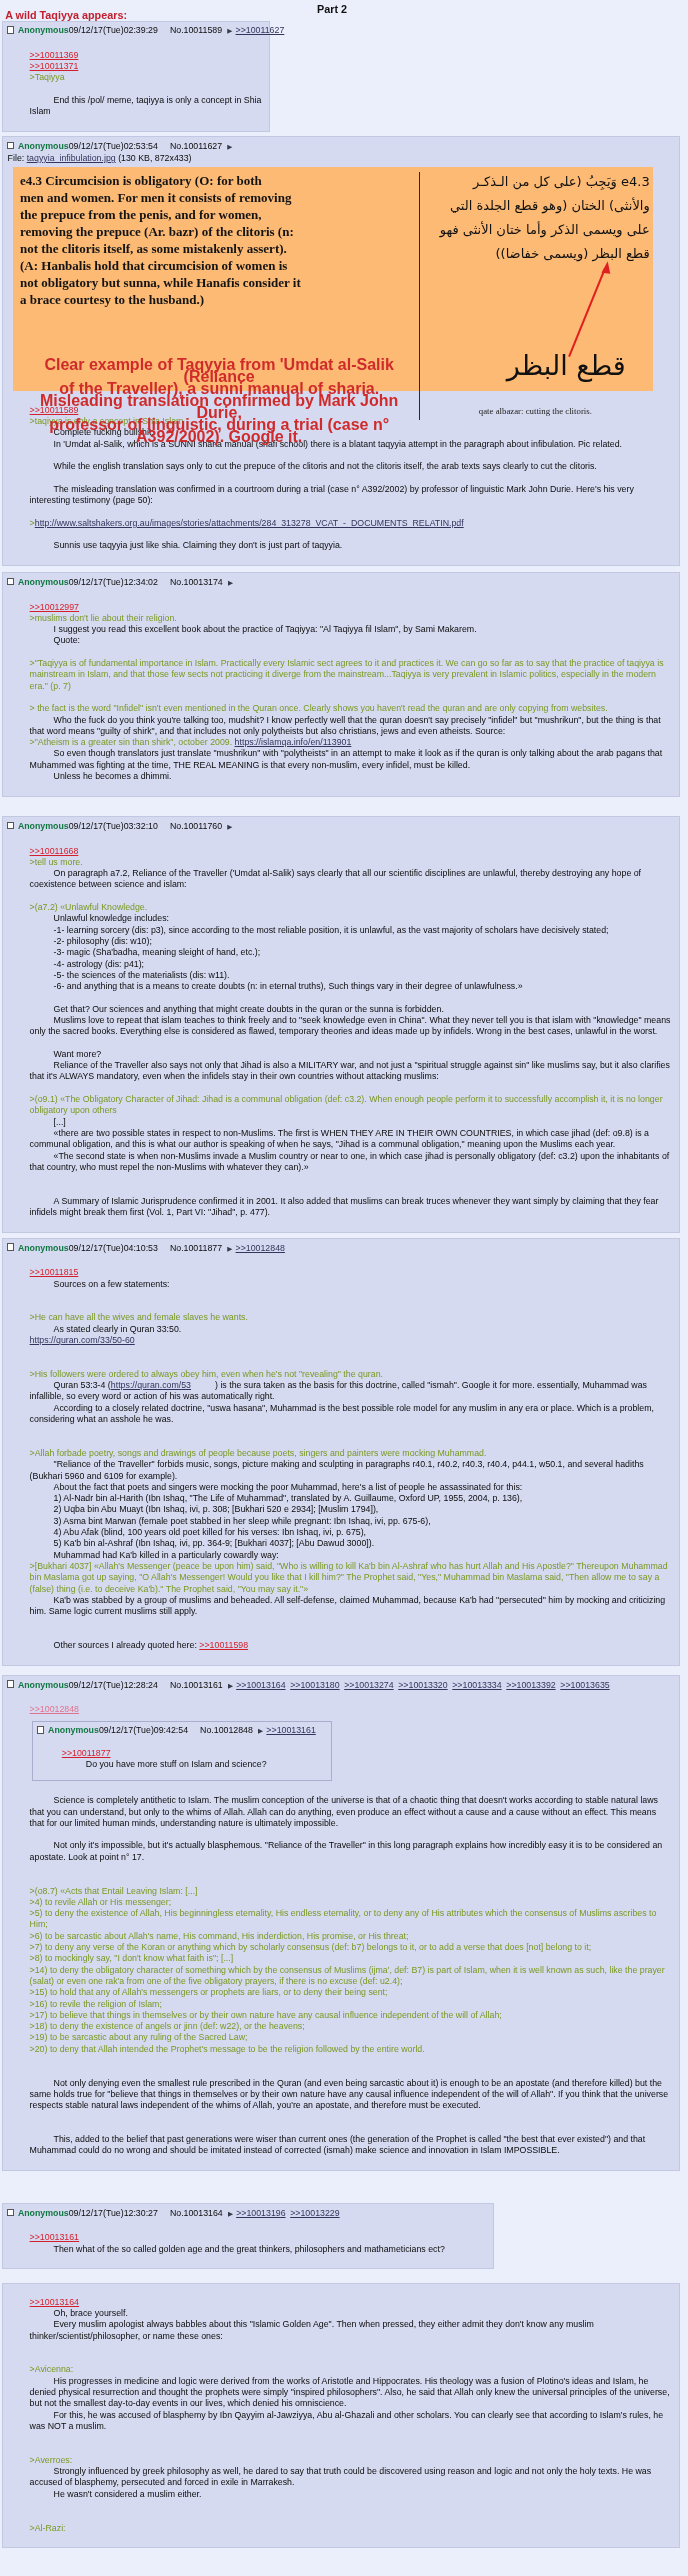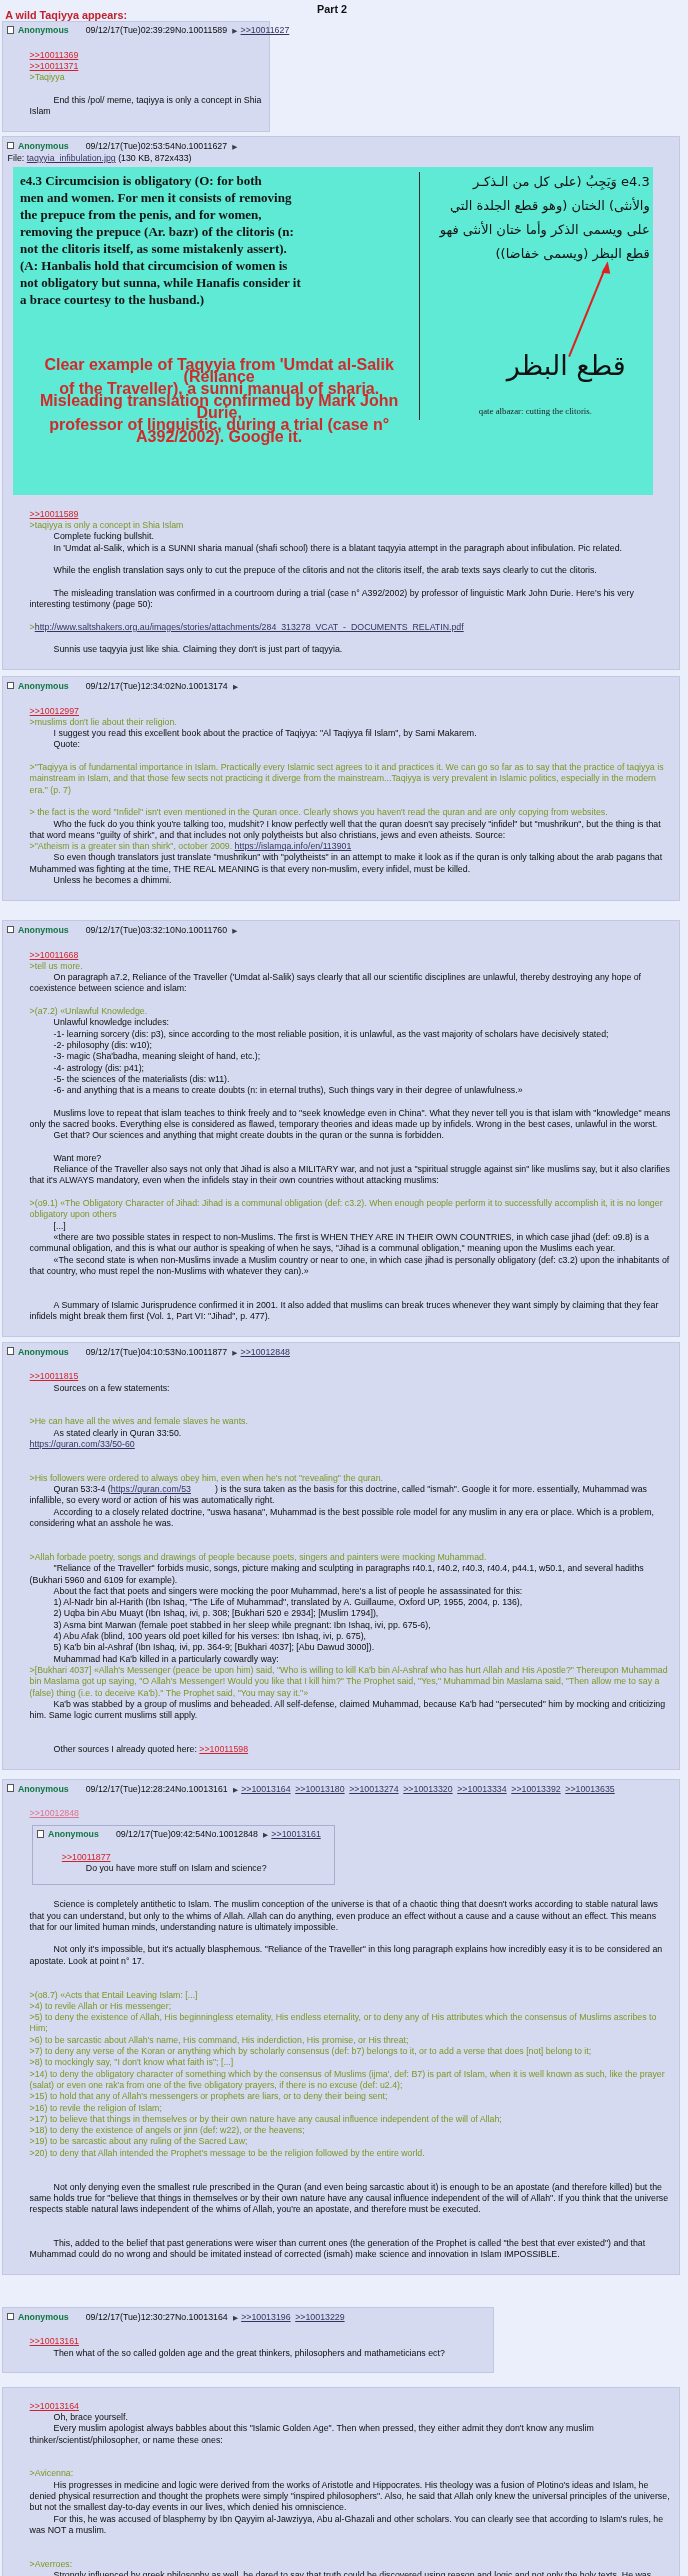--- a/index.html
+++ b/index.html
@@ -12,40 +12,40 @@
   .subject{position:absolute;left:5.2px;top:9px;color:#c1202e;font-weight:bold;font-size:10.8px;}
   .part{position:absolute;left:317px;top:2.6px;color:#101010;font-weight:bold;font-size:10.8px;}
   .post{
     background:#d6daf0;border:0.5px solid #c2c8e2;box-sizing:border-box;
     margin-left:1.5px;padding:3.6px 6.2px 13.4px 4.1px;
   }
   .post.full{width:678px;}
   .hdr{white-space:nowrap;line-height:11.3px;}
   .cb{display:inline-block;width:5.7px;height:5.7px;background:#fff;border:0.5px solid #555;margin:0 3.6px 0 0;vertical-align:-0.5px;}
   .nm{color:#117743;font-weight:bold;}
-  .dt{color:#0c0c0c;margin-left:17px;}
-  .no{color:#0c0c0c;margin-left:0;}
+  .dt{color:#0c0c0c;margin-left:0;}
+  .no{color:#0c0c0c;margin-left:12px;}
   .ar{color:#3a3a4a;font-size:6.7px;margin:0 3.1px 0 5.2px;}
   .bl{color:#34345c;text-decoration:underline;margin-right:4.6px;cursor:pointer;}
   .body{margin:13.4px 0 0 23px;}
   .body.tight{margin-top:9.3px;}
   .ln{min-height:11.3px;line-height:11.3px;}
   .pt{color:#0c0c0c;padding-left:24px;}
   .gt{color:#789922;}
   .ql{color:#d4202c;text-decoration:underline;cursor:pointer;}
   .qx{color:#e0738f;text-decoration:underline;cursor:pointer;}
   .ul{color:#34345c;text-decoration:underline;cursor:pointer;word-break:break-all;}
   .file{margin:1px 0 2.1px 1px;line-height:11.3px;}
   .nested{
     display:inline-block;background:#d6daf0;border:0.5px solid #a8aecb;
     margin:5.2px 0 3.1px 2.1px;padding:3.6px 8.2px 9.3px 4.1px;min-width:286px;
   }
   .nested .body{margin:11.3px 0 0 25px;}
   
-  .scan{position:relative;width:640px;height:328px;background:#5eead4;margin:3.1px 0 1px 6.2px;}
+  .scan{position:relative;width:640px;height:224px;background:#fdba74;margin:3.1px 0 1px 6.2px;}
   .scan-en{position:absolute;left:7.2px;top:4.1px;width:391px;
     font-family:"Liberation Serif",serif;font-weight:600;font-size:13px;line-height:17px;color:#141414;}
   .scan-div{position:absolute;left:406px;top:4.1px;width:1px;height:248px;background:#2a2a2a;}
   .scan-ar{position:absolute;right:3.1px;top:2.1px;width:225px;direction:rtl;text-align:right;
     font-family:"DejaVu Sans",sans-serif;font-size:13px;line-height:24px;color:#111;}
   .scan-red{position:absolute;left:14.4px;top:192px;width:384px;color:#cf2b2b;font-weight:bold;
     font-size:16px;line-height:12px;white-space:pre-line;text-align:center;}
   .scan-big{position:absolute;left:489px;top:183px;width:129px;text-align:center;
     font-family:"DejaVu Sans",sans-serif;font-size:27px;color:#111;}
   .scan-cap{position:absolute;left:466px;top:239px;width:173px;
@@ -145,22 +145,22 @@
         <div class="ln">&nbsp;</div>
         <div class="ln"><span class="gt">&gt;(a7.2) «Unlawful Knowledge.</span></div>
         <div class="ln"><span class="pt">Unlawful knowledge includes:</span></div>
         <div class="ln"><span class="pt">-1- learning sorcery (dis: p3), since according to the most reliable position, it is unlawful, as the vast majority of scholars have decisively stated;</span></div>
         <div class="ln"><span class="pt">-2- philosophy (dis: w10);</span></div>
         <div class="ln"><span class="pt">-3- magic (Sha'badha, meaning sleight of hand, etc.);</span></div>
         <div class="ln"><span class="pt">-4- astrology (dis: p41);</span></div>
         <div class="ln"><span class="pt">-5- the sciences of the materialists (dis: w11).</span></div>
         <div class="ln"><span class="pt">-6- and anything that is a means to create doubts (n: in eternal truths), Such things vary in their degree of unlawfulness.»</span></div>
         <div class="ln">&nbsp;</div>
+        <div class="ln"><span class="pt">Get that? Our sciences and anything that might create doubts in the quran or the sunna is forbidden.</span></div>
         <div class="ln"><span class="pt">Muslims love to repeat that islam teaches to think freely and to "seek knowledge even in China". What they never tell you is that islam with "knowledge" means only the sacred books. Everything else is considered as flawed, temporary theories and ideas made up by infidels. Wrong in the best cases, unlawful in the worst.</span></div>
-        <div class="ln"><span class="pt">Get that? Our sciences and anything that might create doubts in the quran or the sunna is forbidden.</span></div>
         <div class="ln">&nbsp;</div>
         <div class="ln"><span class="pt">Want more?</span></div>
         <div class="ln"><span class="pt">Reliance of the Traveller also says not only that Jihad is also a MILITARY war, and not just a "spiritual struggle against sin" like muslims say, but it also clarifies that it's ALWAYS mandatory, even when the infidels stay in their own countries without attacking muslims:</span></div>
         <div class="ln">&nbsp;</div>
         <div class="ln"><span class="gt">&gt;(o9.1) «The Obligatory Character of Jihad: Jihad is a communal obligation (def: c3.2). When enough people perform it to successfully accomplish it, it is no longer obligatory upon others</span></div>
         <div class="ln"><span class="pt">[...]</span></div>
         <div class="ln"><span class="pt">«there are two possible states in respect to non-Muslims. The first is WHEN THEY ARE IN THEIR OWN COUNTRIES, in which case jihad (def: o9.8) is a communal obligation, and this is what our author is speaking of when he says, "Jihad is a communal obligation," meaning upon the Muslims each year.</span></div>
         <div class="ln"><span class="pt">«The second state is when non-Muslims invade a Muslim country or near to one, in which case jihad is personally obligatory (def: c3.2) upon the inhabitants of that country, who must repel the non-Muslims with whatever they can).»</span></div>
         <div class="ln">&nbsp;</div>
         <div class="ln">&nbsp;</div>

